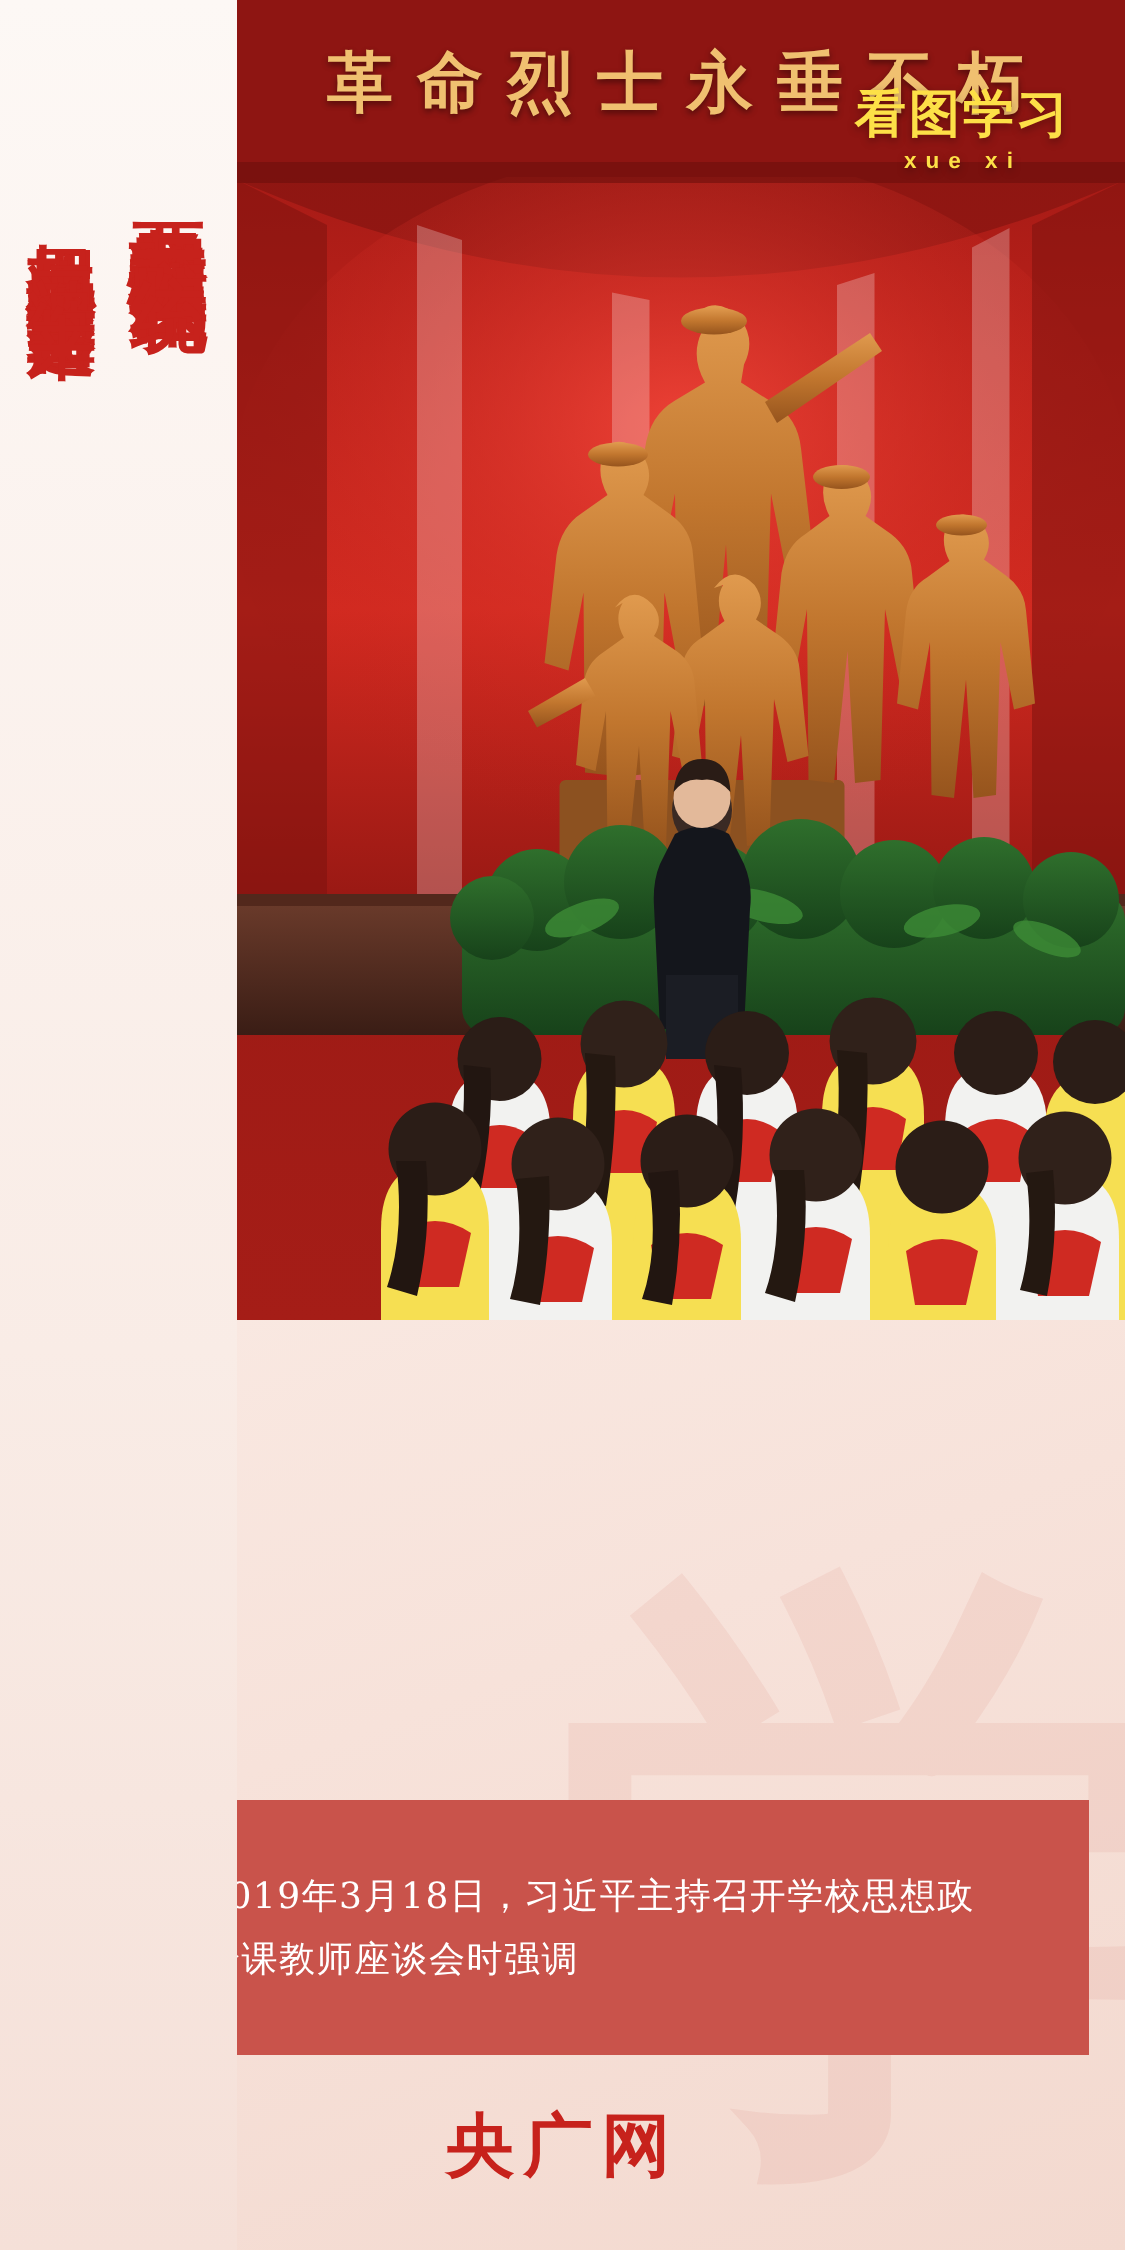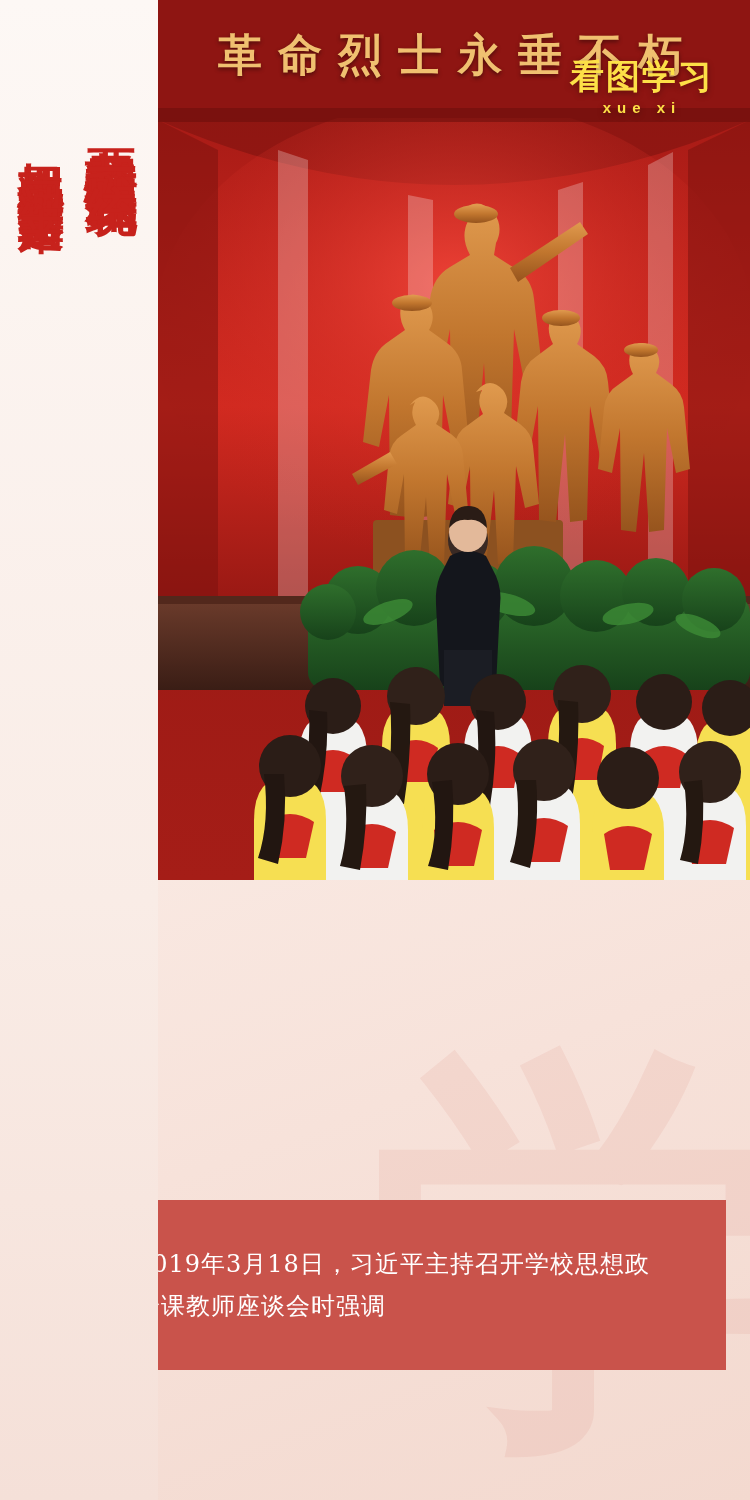--- a/index.html
+++ b/index.html
@@ -378,14 +378,17 @@
       <div class="line line-1">要坚持理论性和实践性相统一</div>
       <div class="line line-2">把思政小课堂同社会大课堂结合起来</div>
     </div>
   </div>
 
 
   <div class="source-box">
     <div class="source-text">——2019年3月18日，习近平主持召开学校思想政治理论课教师座谈会时强调</div>
   </div>
 
+  <div class="footer">
+    <div class="logo">央广网</div>
+  </div>
 
 </div>
 
 </body></html>

